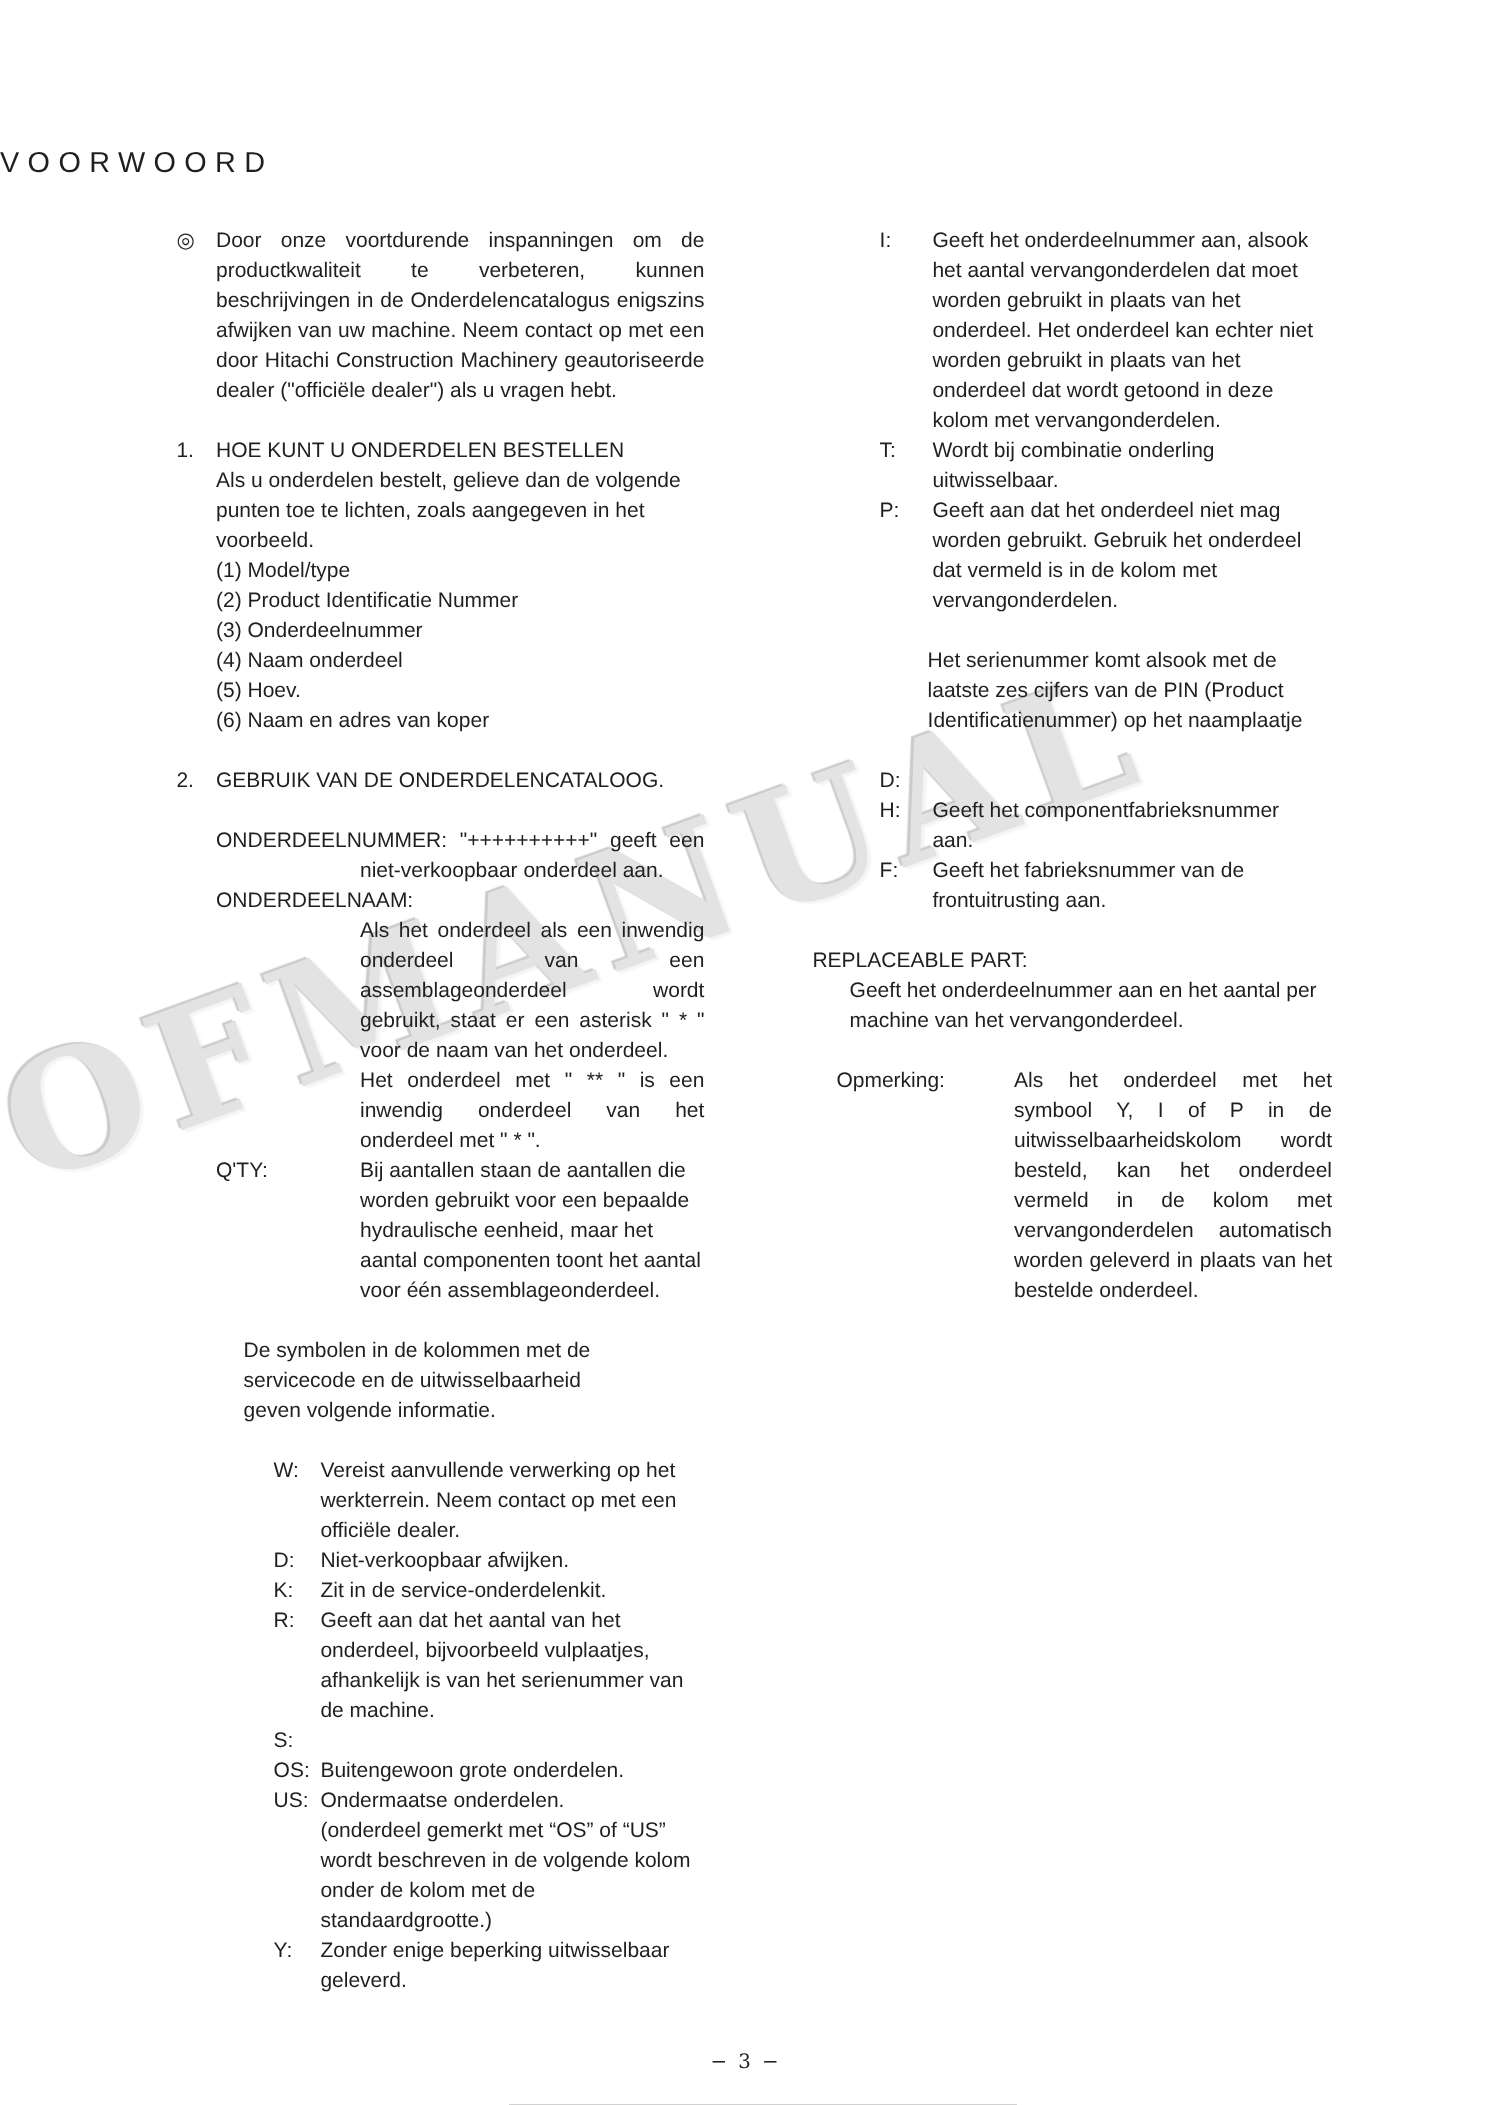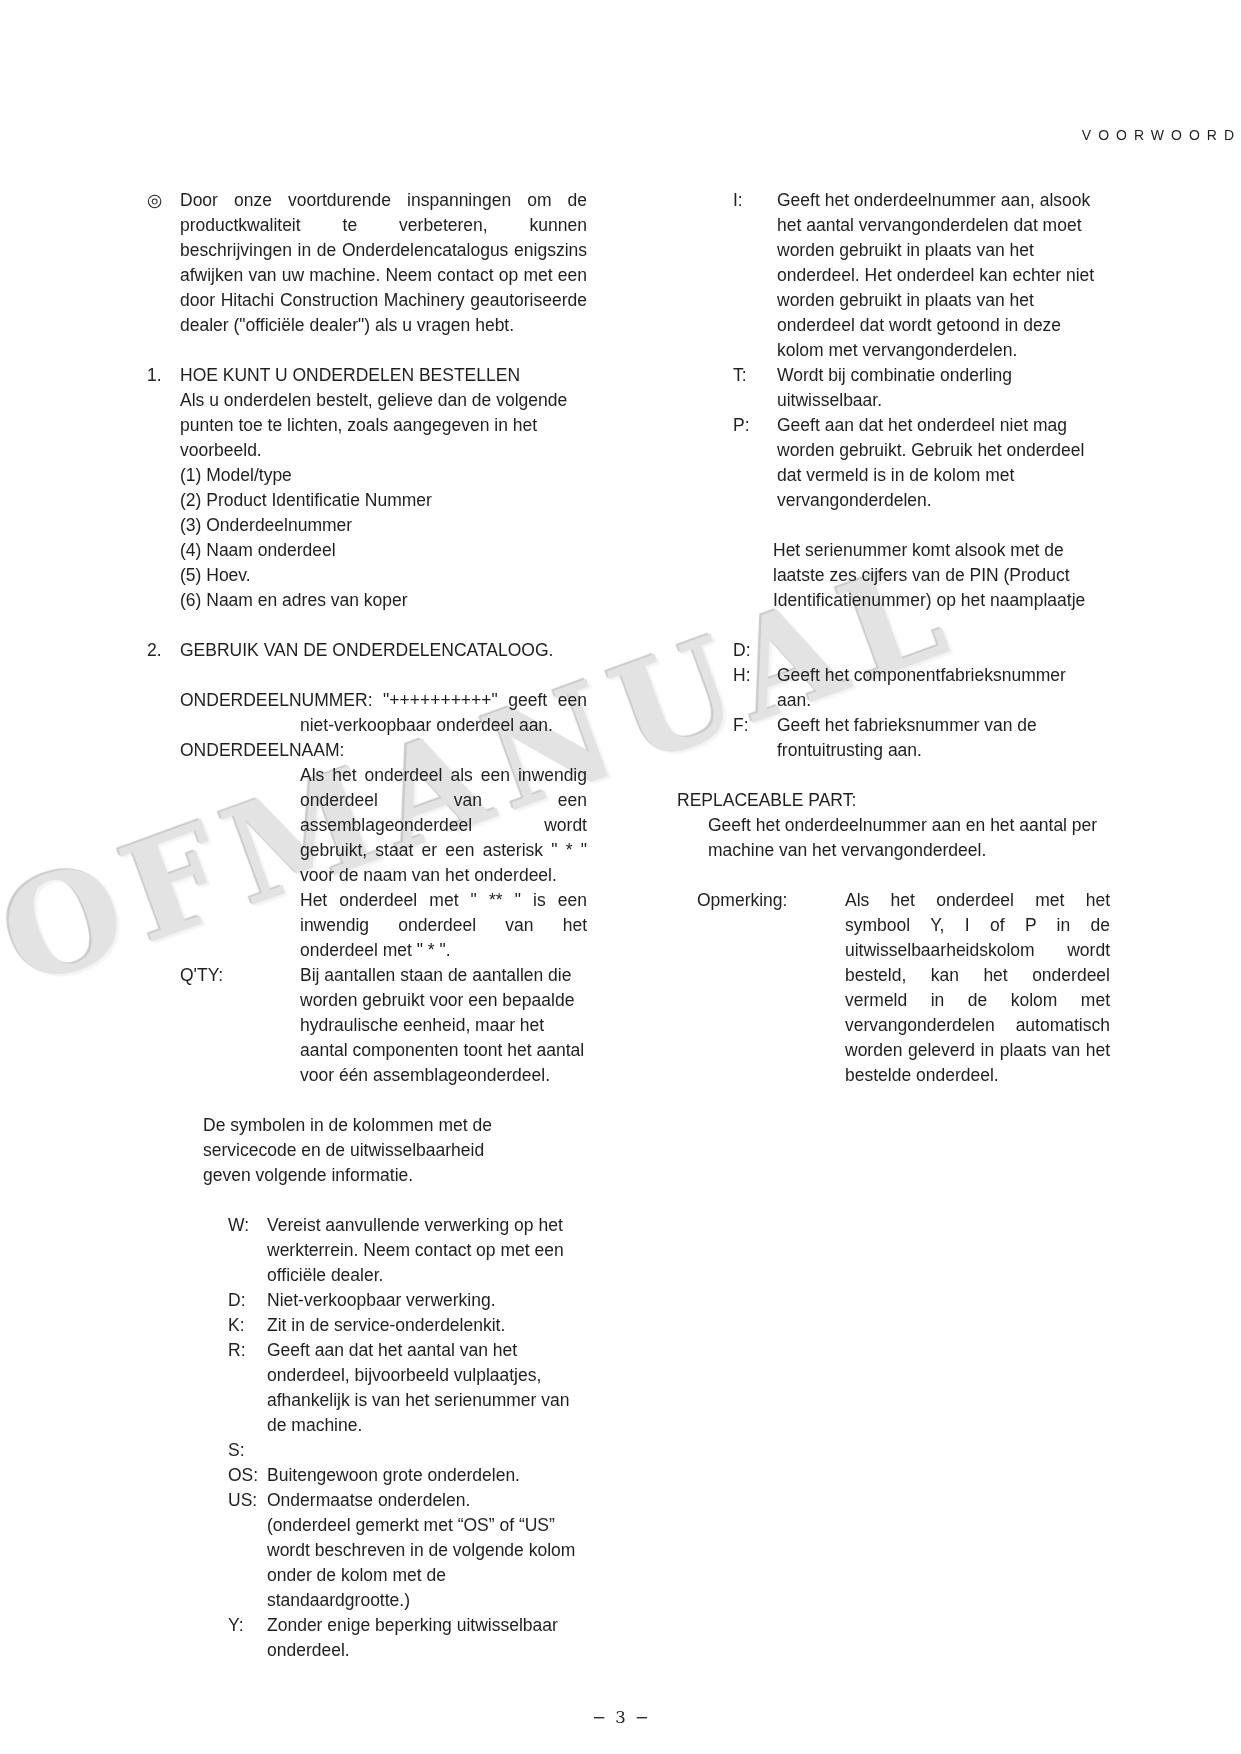--- a/index.html
+++ b/index.html
@@ -28,23 +28,23 @@
     color:#e3e3e3;
     text-shadow:-2px -2px 1px #cbcbcb, 2px 3px 2px #f4f4f4, 0 0 1px #c4c4c4;
     white-space:nowrap;
     z-index:0;
     user-select:none;
   }
   .title{
     position:absolute;
     top:123px;left:0;width:100%;
     box-sizing:border-box;
-    padding-left:14px;
-    text-align:right;
-    font-size:14px;
+    padding-left:0;
+    text-align:left;
+    font-size:24px;
     letter-spacing:7px;
     line-height:25px;
     z-index:1;
   }
   .col{position:absolute;top:188px;z-index:1;}
   .col-left{left:147px;width:440px;}
   .col-right{left:677px;width:433px;}
   .section{margin-top:25px;}
   .just{text-align:justify;}
   
@@ -154,21 +154,21 @@
       <div class="sym-intro">De symbolen in de kolommen met de servicecode en de uitwisselbaarheid geven volgende informatie.</div>
       <div class="section">
 
           <div class="sym-row">
             <span class="sym-key">W:</span>
             <span class="sym-def"><span>Vereist aanvullende verwerking op het werkterrein. Neem contact op met een officiële dealer.</span></span>
           </div>
 
           <div class="sym-row">
             <span class="sym-key">D:</span>
-            <span class="sym-def"><span>Niet-verkoopbaar verwerking.</span></span>
+            <span class="sym-def"><span>Niet-verkoopbaar afwijken.</span></span>
           </div>
 
           <div class="sym-row">
             <span class="sym-key">K:</span>
             <span class="sym-def"><span>Zit in de service-onderdelenkit.</span></span>
           </div>
 
           <div class="sym-row">
             <span class="sym-key">R:</span>
             <span class="sym-def"><span>Geeft aan dat het aantal van het onderdeel, bijvoorbeeld vulplaatjes, afhankelijk is van het serienummer van de machine.</span></span>
@@ -183,21 +183,21 @@
             <span class="sym-def"><span>Buitengewoon grote onderdelen.</span></span>
           </div>
 
           <div class="sym-row">
             <span class="sym-key">US:</span>
             <span class="sym-def"><span>Ondermaatse onderdelen.</span><span class="blk">(onderdeel gemerkt met “OS” of “US” wordt beschreven in de volgende kolom onder de kolom met de standaardgrootte.)</span></span>
           </div>
 
           <div class="sym-row">
             <span class="sym-key">Y:</span>
-            <span class="sym-def"><span>Zonder enige beperking uitwisselbaar onderdeel.</span></span>
+            <span class="sym-def"><span>Zonder enige beperking uitwisselbaar geleverd.</span></span>
           </div>
         </div>
     </div>
 
   </div>
 
   <div class="col col-right">
 
     <div>
 

